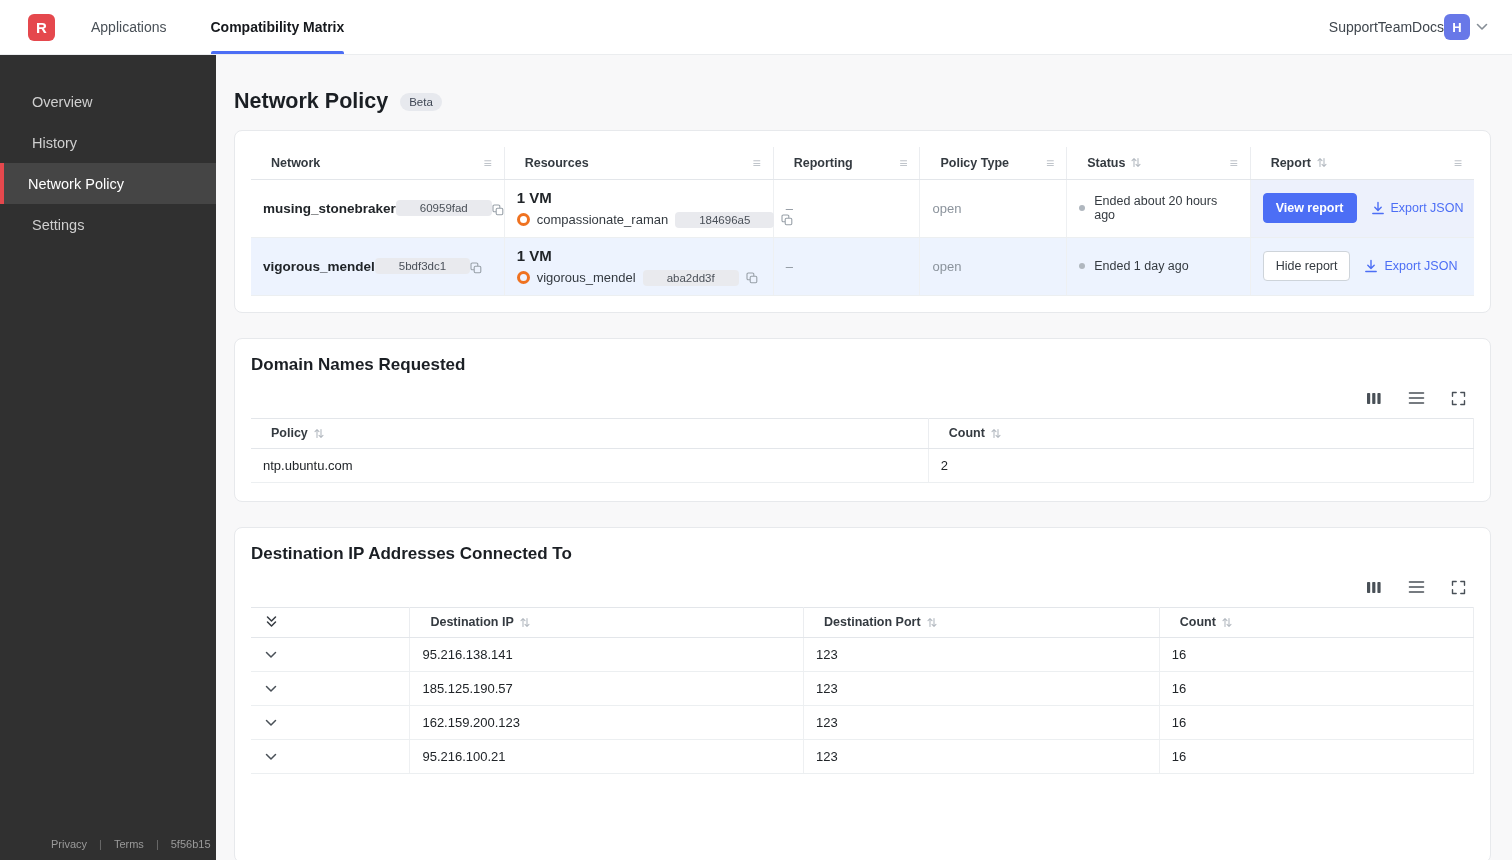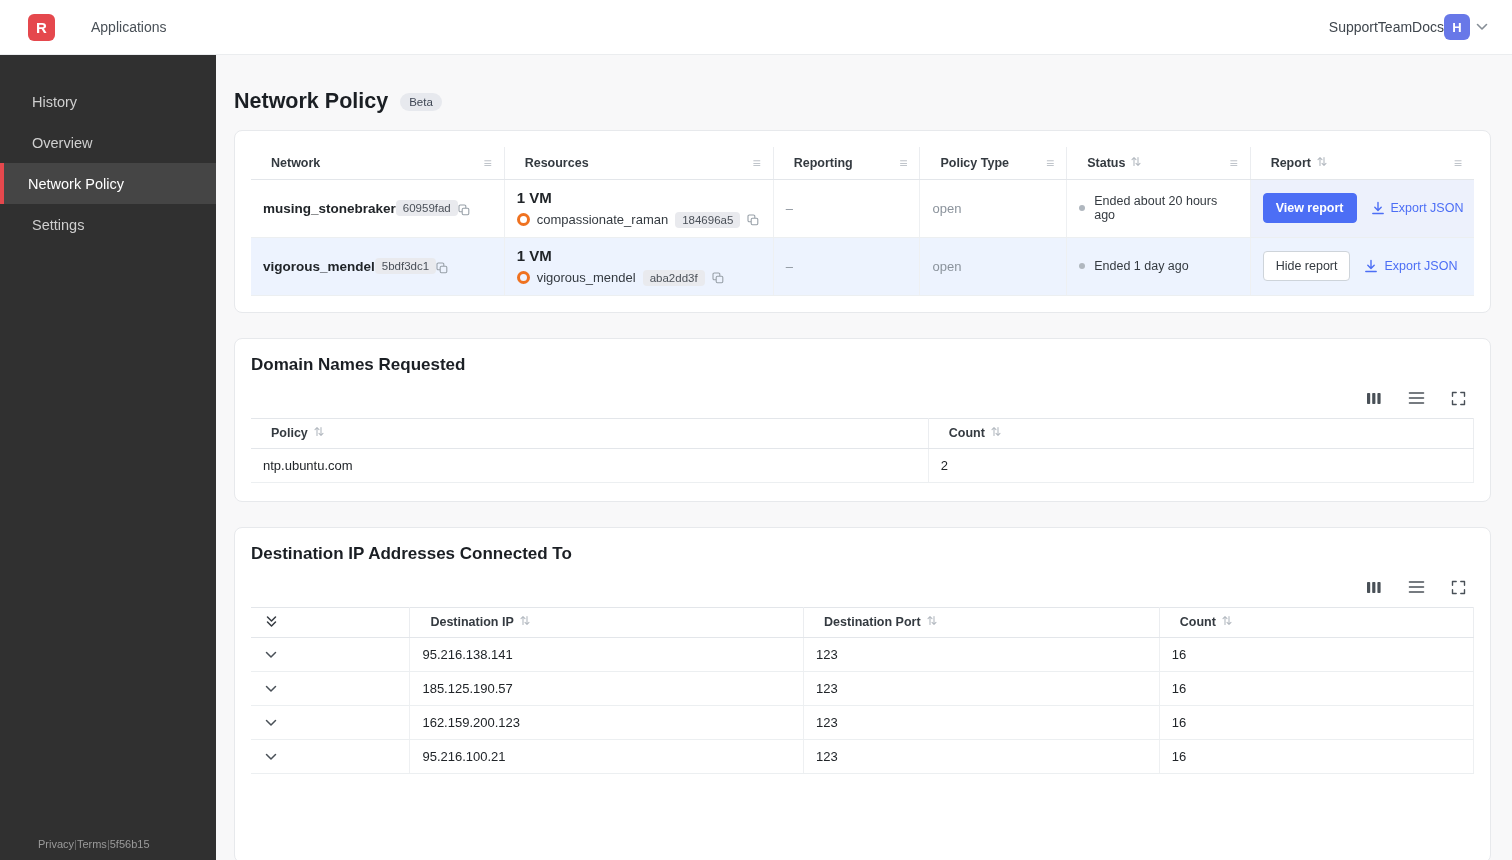--- a/index.html
+++ b/index.html
@@ -31,21 +31,21 @@
   .account{display:flex;align-items:center;gap:6px;cursor:pointer;}
   .avatar{width:26px;height:26px;border-radius:6px;background:var(--avatar);color:#fff;
     font-size:13px;font-weight:700;display:flex;align-items:center;justify-content:center;}
 
   
   .shell{display:flex;flex:1;overflow:hidden;}
   .sidebar{width:216px;flex:none;background:#303030;position:relative;padding-top:26px;}
   .side-item{height:41px;display:flex;align-items:center;padding-left:28px;font-size:14.5px;
     color:#cfcfcf;cursor:pointer;border-left:4px solid transparent;}
   .side-item.active{background:#454545;border-left:4px solid var(--brand-red);color:#fff;padding-left:24px;}
-  .side-footer{position:absolute;bottom:10px;left:38px;font-size:11px;color:#9a9a9a;display:flex;gap:0;align-items:center;}
+  .side-footer{position:absolute;bottom:10px;left:51px;font-size:11px;color:#9a9a9a;display:flex;gap:12px;align-items:center;}
   .side-footer .sep{color:#6f6f6f;}
   .side-footer .flink{cursor:pointer;}
 
   main{flex:1;overflow:hidden;background:#f8f8f9;padding:34px 21px 0 18px;}
 
   
   .page-head{display:flex;align-items:center;gap:12px;}
   .page-title{font-size:21.5px;font-weight:700;color:#1b1f24;}
   .beta-badge{background:#e7e9ee;color:#3e4654;font-size:11.5px;font-weight:500;
     padding:3px 9px;border-radius:10px;}
@@ -55,34 +55,34 @@
   .card{background:#fff;border:1px solid #e7e9ec;border-radius:8px;}
   .card.policy{margin-top:16px;padding:16px;}
   .card.sub{margin-top:25px;padding:16px 16px 18px;}
   .card-title{font-size:17px;font-weight:700;color:#1b1f24;}
   .card-toolbar{display:flex;justify-content:flex-end;gap:26px;margin:16px 8px 12px 0;}
   .tool-btn{background:none;border:none;cursor:pointer;color:#444b52;display:flex;align-items:center;padding:0;}
 
   
   table{width:100%;border-collapse:collapse;table-layout:fixed;}
   th{text-align:left;font-size:12.5px;font-weight:700;color:#343a40;}
-  .hcell{display:flex;align-items:flex-start;gap:6px;padding-left:8px;}
+  .hcell{display:flex;align-items:center;gap:6px;padding-left:8px;}
   .hcell .spacer{flex:1;}
   .drag{font-size:14px;color:#c0c5cb;line-height:1;cursor:grab;}
   .sort{display:inline-flex;cursor:pointer;}
 
   
   .t1 th{height:32px;padding:0 12px;border-bottom:1px solid #e3e6ea;border-right:1px solid #ebedf0;}
   .t1 th:last-child{border-right:none;}
   .t1 td{padding:9px 12px;border-right:1px solid #eef0f2;border-bottom:1px solid #eceff1;vertical-align:middle;font-size:13px;}
   .t1 td:last-child{border-right:none;}
   .t1 tr.highlight td{background:var(--row-highlight);}
   .net-cell{display:flex;align-items:flex-end;gap:0;}
   .net-name{font-weight:700;font-size:13.5px;color:#212529;}
-  .id-badge{background:#e9eaee;color:#4a5058;font-size:11.5px;padding:2px 7px;border-radius:4px;white-space:nowrap;}
+  .id-badge{background:#e9eaee;color:#4a5058;font-size:11.5px;padding:2px 24px;border-radius:4px;white-space:nowrap;}
   .copy-btn{display:inline-flex;cursor:pointer;}
   .vm-count{font-weight:700;font-size:15px;color:#212529;margin-bottom:6px;}
   .res-line{display:flex;align-items:center;gap:7px;}
   .res-name{font-size:13px;color:#343a40;}
   .donut{width:13px;height:13px;border-radius:50%;border:3.5px solid #ef7220;flex:none;}
   .muted{color:#8b939c;font-size:13px;}
   .status-cell{display:flex;align-items:center;gap:9px;font-size:12.5px;color:#343a40;}
   .dot{width:6px;height:6px;border-radius:50%;background:var(--status-dot);flex:none;}
   .report-cell{background:var(--report-cell-bg);}
   .report-inner{display:flex;align-items:center;gap:14px;}
@@ -102,42 +102,43 @@
 </head>
 <body>
 
 <div class="app">
 
   <header class="topbar">
     <div class="topbar-left">
       <div class="logo">R</div>
       <nav class="topnav">
         <a class="nav-item">Applications</a>
+        <a class="nav-item active">Compatibility Matrix</a>
       </nav>
     </div>
     <div class="topbar-right">
       <a class="top-link">Support</a>
       <a class="top-link">Team</a>
       <a class="top-link">Docs</a>
       <div class="account">
         <span class="avatar">H</span>
         <span style="display:inline-flex;">
           <svg width="12" height="8" viewBox="0 0 12 8" fill="none">
               <path d="M1.5 1.5L6 6l4.5-4.5" stroke="#868e96" stroke-width="1.6" stroke-linecap="round" stroke-linejoin="round"></path>
             </svg>
         </span>
       </div>
     </div>
   </header>
 
   <div class="shell">
 
     <aside class="sidebar">
+      <div class="side-item">Overview</div>
       <div class="side-item">History</div>
-      <div class="side-item">Overview</div>
       <div class="side-item active">Network Policy</div>
       <div class="side-item">Settings</div>
       <div class="side-footer">
         <span class="flink">Privacy</span>
         <span class="sep">|</span>
         <span class="flink">Terms</span>
         <span class="sep">|</span>
         <span>5f56b15</span>
       </div>
     </aside>

